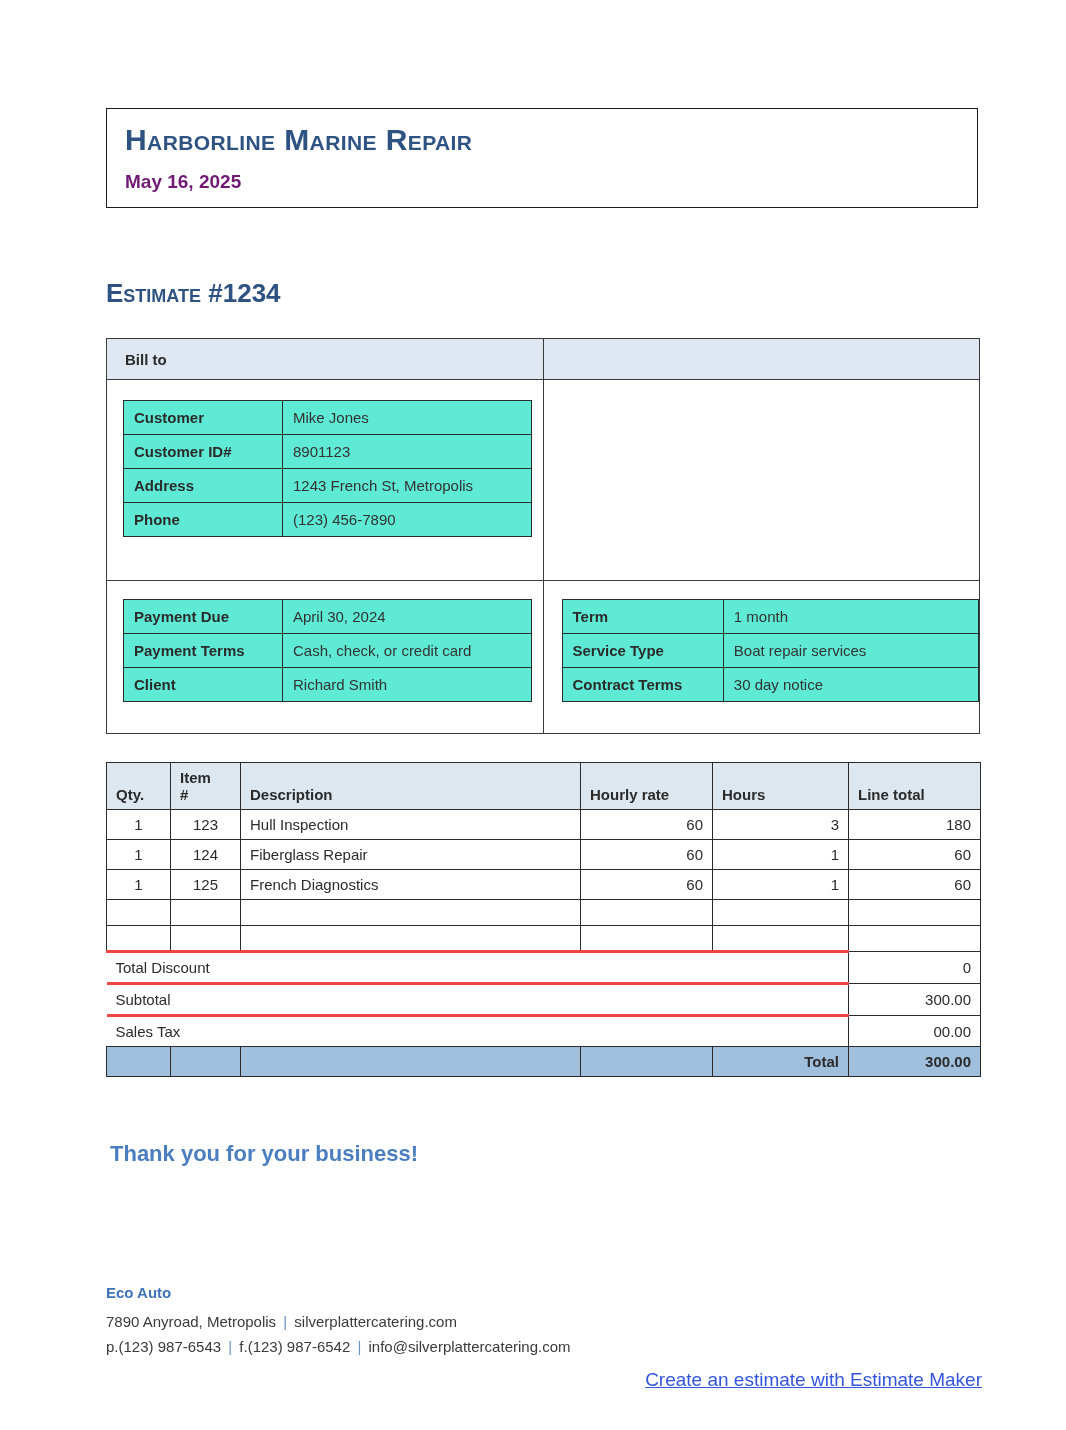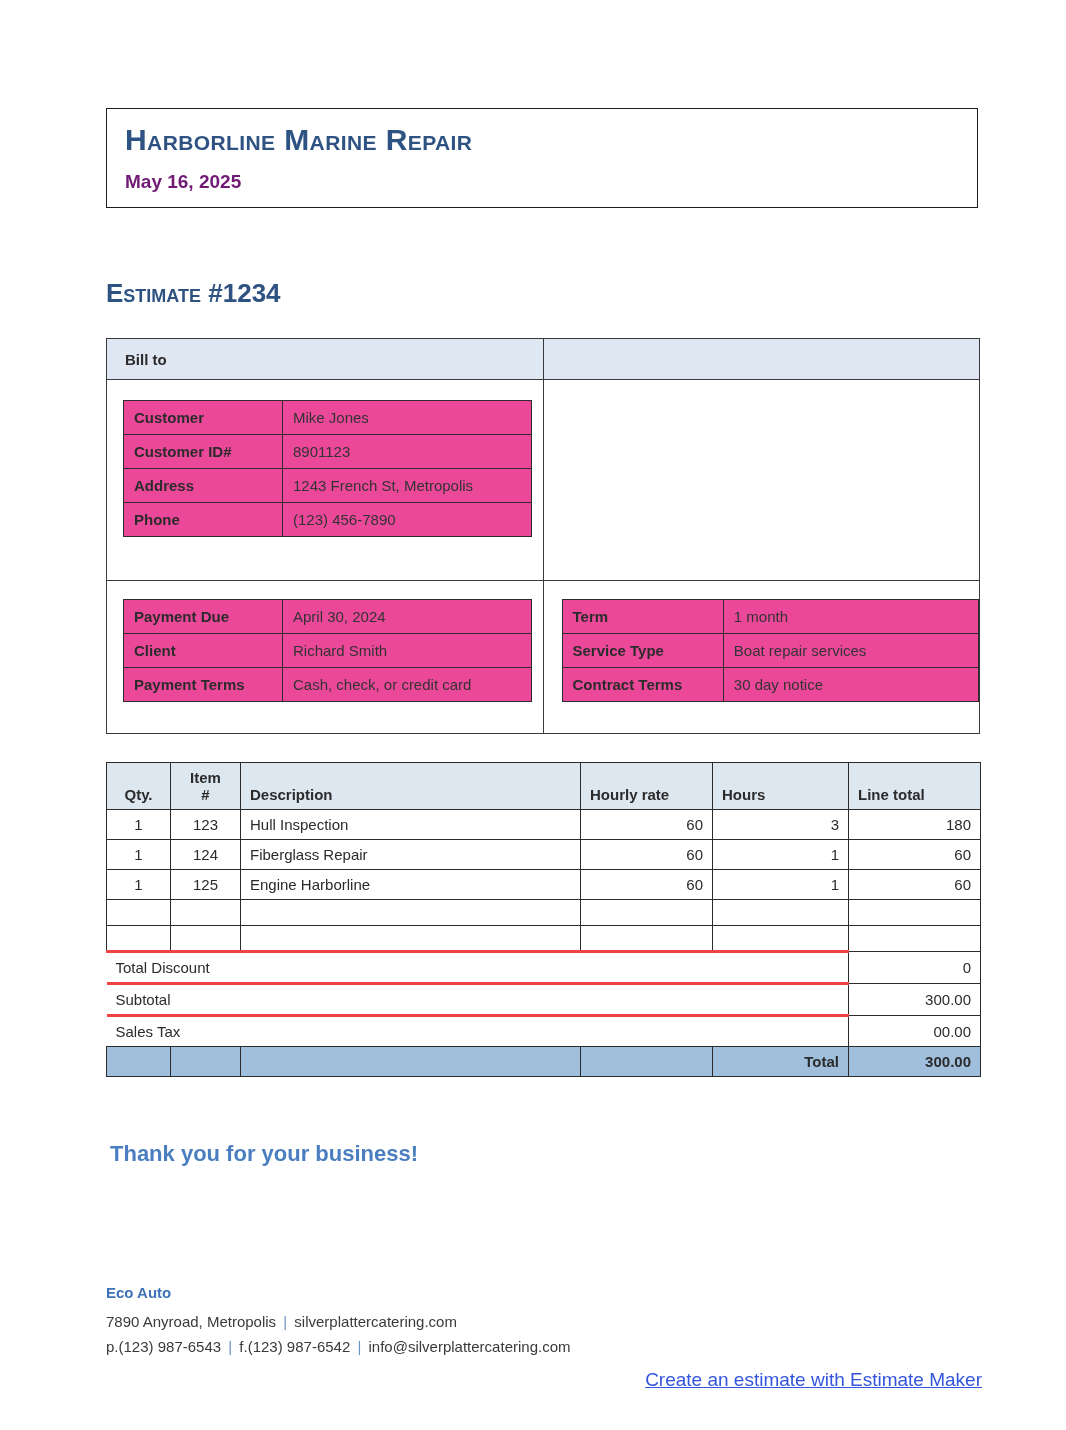--- a/index.html
+++ b/index.html
@@ -101,21 +101,21 @@
     border-collapse: collapse;
     table-layout: fixed;
     margin: 20px 0 0 16px;
   }
   .kv td {
     border: 1.2px solid #2b2b2b;
     font-size: 15px;
     padding: 7px 10px;
     height: 19px;
     color: #2b2b2b;
-    background: #ec4899;
+    background: #5eead4;
   }
   .kv td.k {
     font-weight: bold;
     width: 138px;
   }
   .kv td.v {
     font-weight: normal;
     width: 228px;
     color: #333;
     margin-left: 28px;
@@ -142,21 +142,21 @@
     padding: 6px 9px;
     box-sizing: border-box;
   }
   .items thead th {
     background: #dde7f0;
     font-weight: bold;
     vertical-align: bottom;
     height: 46px;
     text-align: left;
   }
-  .items thead th.c { text-align: center; }
+  .items thead th.c { text-align: left; }
   .col-qty   { width: 64px; }
   .col-item  { width: 70px; }
   .col-desc  { width: 340px; }
   .col-rate  { width: 132px; }
   .col-hours { width: 136px; }
   .col-total { width: 132px; }
 
   .items tbody td { height: 20px; background: #fff; }
   .items td.c { text-align: center; }
   .items td.r { text-align: right; }
@@ -281,26 +281,26 @@
       </tr>
       <tr>
         <td class="pane-lower">
           <table class="kv kv-pay">
             <tbody>
               <tr>
                 <td class="k">Payment Due</td>
                 <td class="v">April 30, 2024</td>
               </tr>
               <tr>
+                <td class="k">Payment Terms</td>
+                <td class="v">Cash, check, or credit card</td>
+              </tr>
+              <tr>
                 <td class="k">Client</td>
                 <td class="v">Richard Smith</td>
-              </tr>
-              <tr>
-                <td class="k">Payment Terms</td>
-                <td class="v">Cash, check, or credit card</td>
               </tr>
             </tbody>
           </table>
         </td>
         <td class="pane-lower">
           <table class="kv kv-term">
             <tbody>
               <tr>
                 <td class="k">Term</td>
                 <td class="v">1 month</td>
@@ -355,21 +355,21 @@
         <td class="c">1</td>
         <td class="c">124</td>
         <td class="l">Fiberglass Repair</td>
         <td class="r">60</td>
         <td class="r">1</td>
         <td class="r">60</td>
       </tr>
       <tr>
         <td class="c">1</td>
         <td class="c">125</td>
-        <td class="l">Engine Harborline</td>
+        <td class="l">French Diagnostics</td>
         <td class="r">60</td>
         <td class="r">1</td>
         <td class="r">60</td>
       </tr>
       <tr class="blank">
         <td class="c"></td>
         <td class="c"></td>
         <td class="l"></td>
         <td class="r"></td>
         <td class="r"></td>

